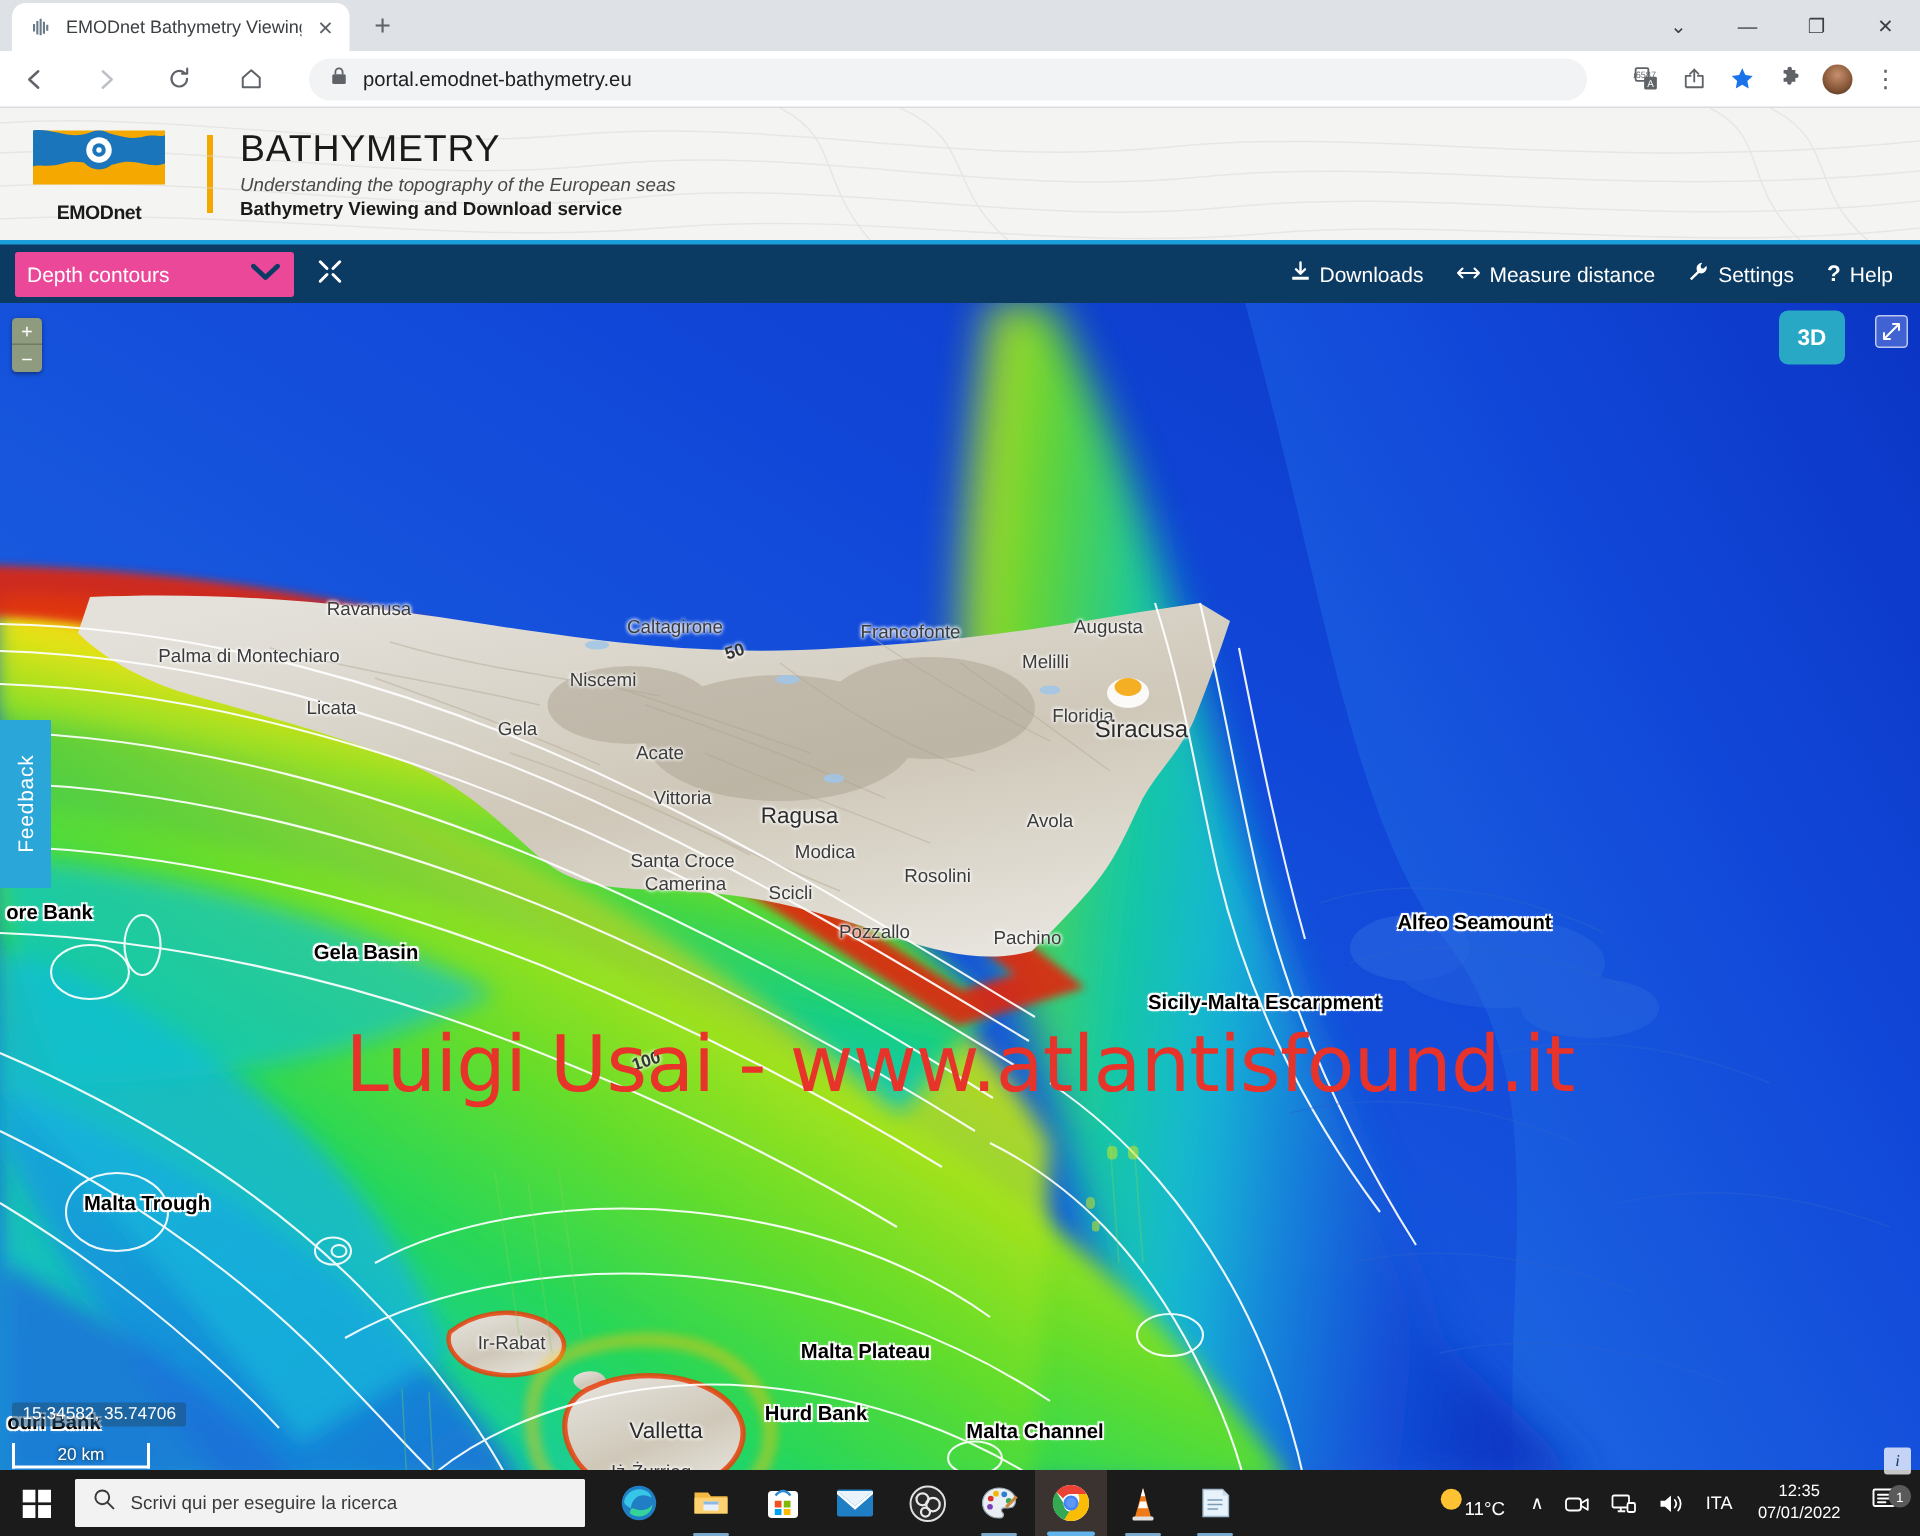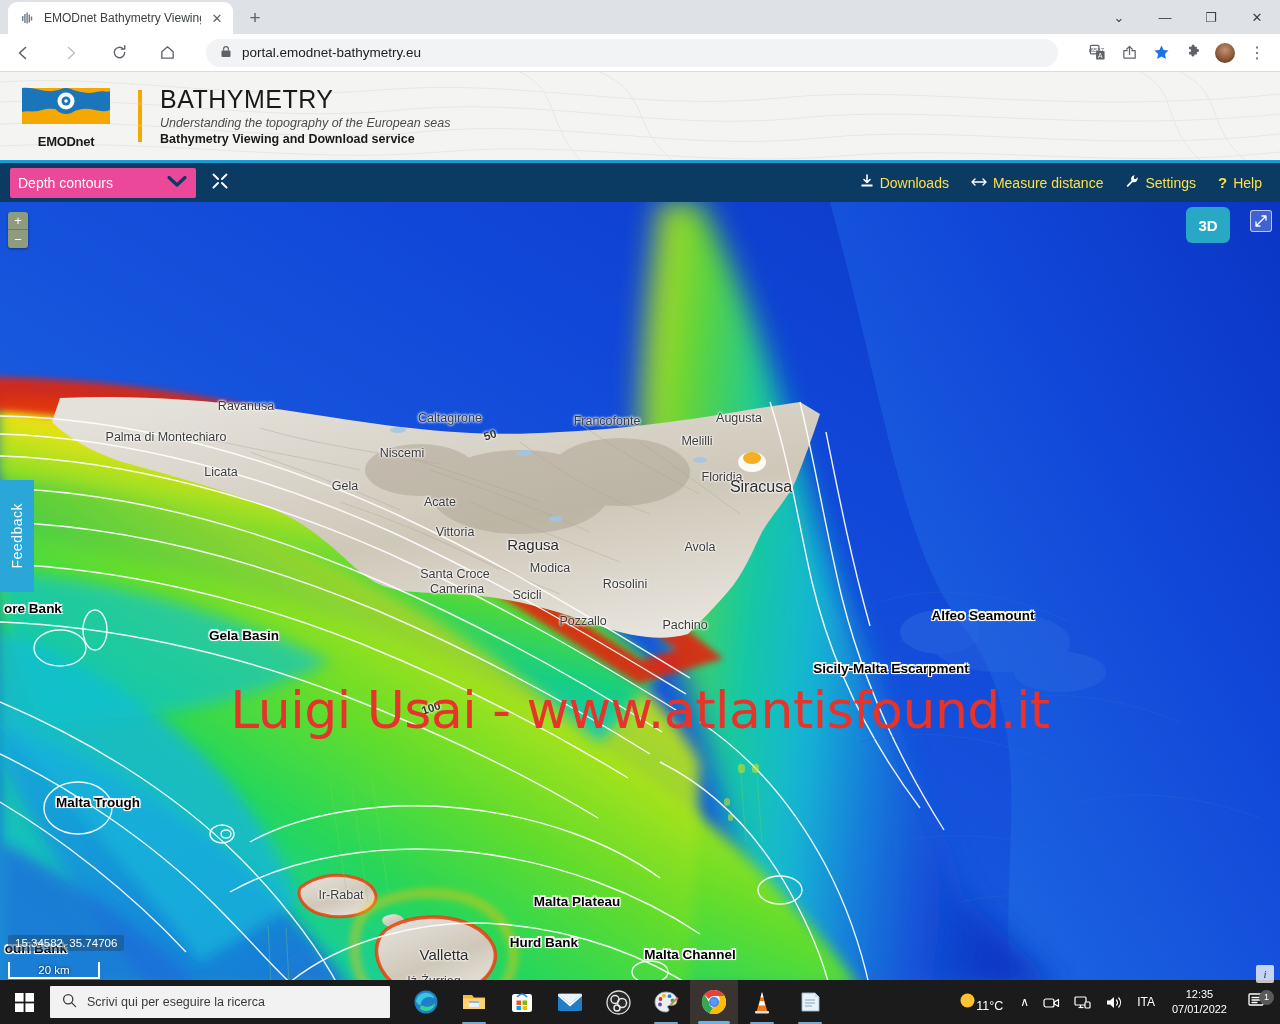--- a/index.html
+++ b/index.html
@@ -120,21 +120,21 @@
   }
   .expand-icon {
     margin-left: 14px; color: #fff; font-size: 15px; cursor: pointer;
     width: 20px; text-align: center;
   }
   .appbar-right {
     margin-left: auto; display: flex; align-items: center; gap: 22px;
     padding-right: 8px;
   }
   .appbar-link {
-    color: #fde047; font-size: 14px; display: flex; align-items: center;
+    color: #ffffff; font-size: 14px; display: flex; align-items: center;
     gap: 6px; cursor: pointer; white-space: nowrap;
   }
 
   
   .map { position: relative; width: 1280px; height: 787px; overflow: hidden; }
   .map-canvas { position: absolute; inset: 0; }
 
   .map-label {
     position: absolute; color: #111; font-size: 12.5px;
     white-space: nowrap; pointer-events: none;
@@ -701,21 +701,21 @@
         <div class="map-label town" style="left:685px;top:423px;">Pachino</div>
         <div class="map-label town" style="left:341px;top:693px;">Ir-Rabat</div>
         <div class="map-label town city-big" style="left:444px;top:752px;">Valletta</div>
         <div class="map-label town" style="left:434px;top:779px;">Iż-Żurrieq</div>
 
         <div class="map-label town city-big" style="left:761px;top:285px;font-size:16px;">Siracusa</div>
 
         <div class="map-label feature" style="left:244px;top:433px;">Gela Basin</div>
         <div class="map-label feature" style="left:33px;top:406px;">ore Bank</div>
         <div class="map-label feature" style="left:983px;top:413px;">Alfeo Seamount</div>
-        <div class="map-label feature" style="left:843px;top:466px;margin-left:48px;">Sicily-Malta Escarpment</div>
+        <div class="map-label feature" style="left:843px;top:466px;">Sicily-Malta Escarpment</div>
         <div class="map-label feature" style="left:98px;top:600px;">Malta Trough</div>
         <div class="map-label feature" style="left:577px;top:699px;">Malta Plateau</div>
         <div class="map-label feature" style="left:544px;top:740px;">Hurd Bank</div>
         <div class="map-label feature" style="left:690px;top:752px;">Malta Channel</div>
         <div class="map-label feature" style="left:36px;top:746px;">ouri Bank</div>
 
         <div class="contour-label" style="left:490px;top:233px;">50</div>
         <div class="contour-label" style="left:431px;top:506px;">100</div>
         <div class="contour-label" style="left:6px;top:371px;">00</div>
       </div>

